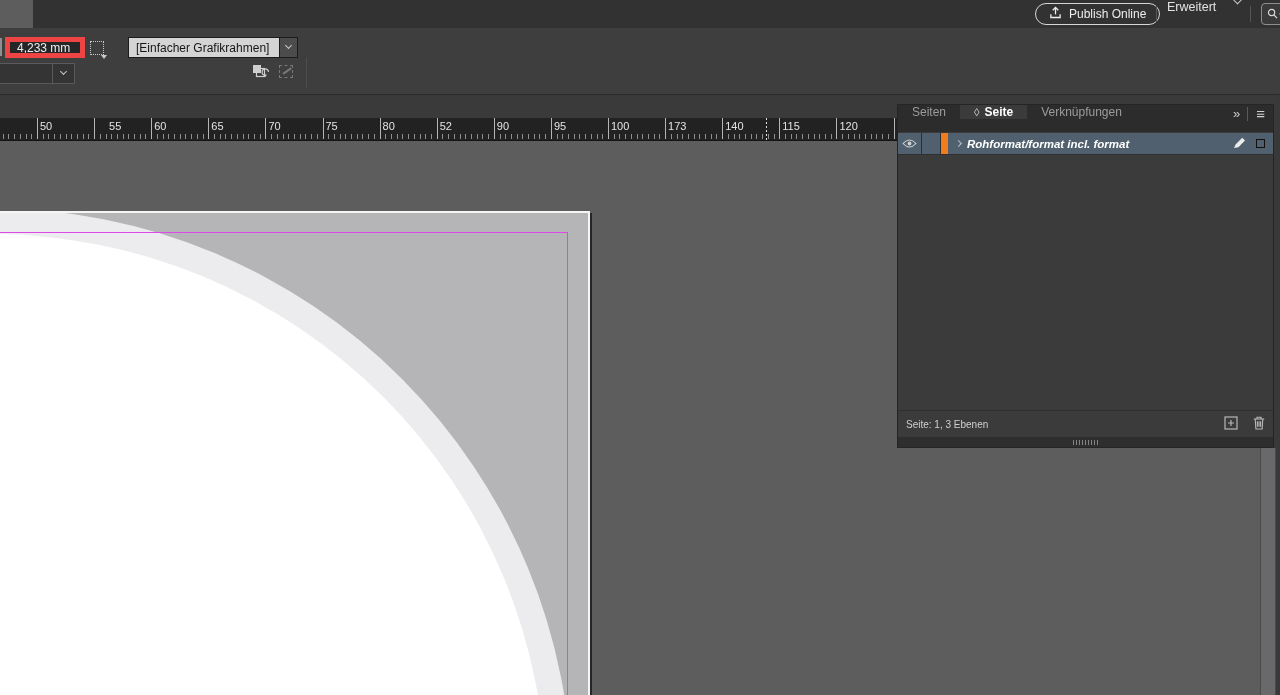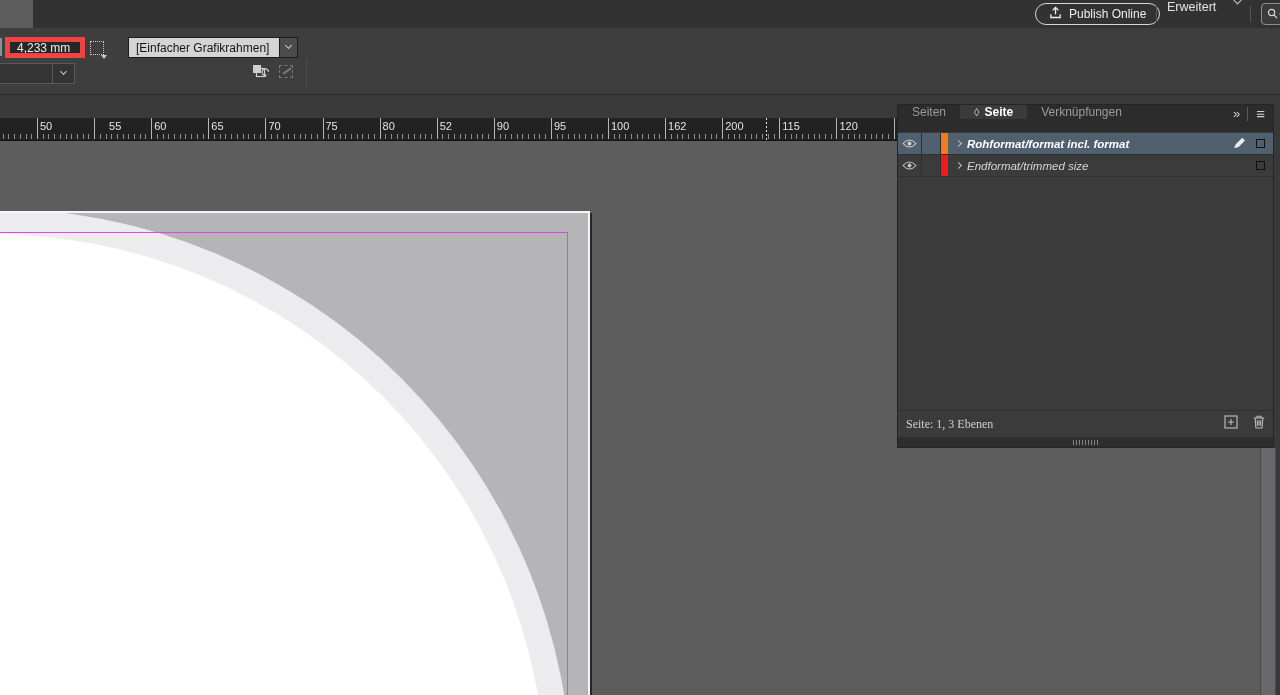--- a/index.html
+++ b/index.html
@@ -115,21 +115,21 @@
   .cbar { width:7px; height:100%; }
   .lrow .chev-r { margin:0 6px 0 8px; }
   .lname { font-size:11.5px; color:#d6d6d6; white-space:nowrap; }
   .lname.b { font-weight:bold; color:#ffffff; }
   .lname.i { font-style:italic; }
   .row-right { margin-left:auto; display:flex; align-items:center; gap:10px; padding-right:8px; }
   .tsq { width:9px; height:9px; border:1px solid #101010; }
 
   .statusbar { position:absolute; left:0; bottom:10px; width:100%; height:27px;
                border-top:1px solid #2f2f30; display:flex; align-items:center; padding:0 8px;
-               color:#cfcfcf; font-size:12px; background:var(--panel,#3b3b3c);font-family:Liberation Serif, serif; }
+               color:#cfcfcf; font-size:10px; background:var(--panel,#3b3b3c); }
   .statusbar .sicons { margin-left:auto; display:flex; align-items:center; gap:15px; }
   .bottomstrip { position:absolute; left:0; bottom:0; width:100%; height:10px; background:#2e2e2f;
                  display:flex; align-items:center; justify-content:center; gap:2px; }
   .bottomstrip i { width:1px; height:5px; background:#848485; display:block; }
 
   
   .dock-edge { position:absolute; left:1274px; top:95px; width:6px; height:600px; background:#39393a; }
   .scroll-strip { position:absolute; left:1260px; top:448px; width:16px; height:247px;
                   background:var(--scroll,#69696b); border-left:1px solid #4a4a4a;
                   border-right:1px solid #4a4a4a; }
@@ -362,22 +362,22 @@
       <div class="rlabel" style="left: 97.1px; padding-left: 12px;">55</div>
       <div class="rlabel" style="left: 154.2px;">60</div>
       <div class="rlabel" style="left: 211.3px;">65</div>
       <div class="rlabel" style="left: 268.4px;">70</div>
       <div class="rlabel" style="left: 325.5px;">75</div>
       <div class="rlabel" style="left: 382.6px;">80</div>
       <div class="rlabel" style="left: 439.7px;">52</div>
       <div class="rlabel" style="left: 496.8px;">90</div>
       <div class="rlabel" style="left: 553.9px;">95</div>
       <div class="rlabel" style="left: 611px;">100</div>
-      <div class="rlabel" style="left: 668.1px;">162</div>
-      <div class="rlabel" style="left: 725.2px;">200</div>
+      <div class="rlabel" style="left: 668.1px;">173</div>
+      <div class="rlabel" style="left: 725.2px;">140</div>
       <div class="rlabel" style="left: 782.3px;">115</div>
       <div class="rlabel" style="left: 839.4px;">120</div>
       <div class="rlabel" style="left: 896.5px;">125</div>
     </div>
 
   <div class="canvas">
     <div class="page">
       <div class="ring-circle"></div>
       <div class="white-circle"></div>
       <div class="page-topline"></div>
@@ -421,35 +421,20 @@
       <span class="row-right">
         <span>
           <svg width="13" height="12" viewBox="0 0 13 12">
             <path d="M1 11 L2.6 7.4 L9.2 0.8 L12 3.6 L5.4 10.2 Z" fill="#ececec"></path>
           </svg>
         </span>
         <span class="tsq"></span>
       </span>
     </div>
 
-    <div class="lrow" style="top:50px">
-      <span class="cell eye">
-        <svg width="15" height="9" viewBox="0 0 15 9">
-          <path d="M1 4.5 Q7.5 -2.5 14 4.5 Q7.5 11.5 1 4.5 Z" fill="none" stroke="#c4c4c4" stroke-width="1.1"></path>
-          <circle cx="7.5" cy="4.5" r="1.9" fill="#c4c4c4"></circle>
-        </svg>
-      </span>
-      <span class="cell lock"></span>
-      <span class="cbar" style="background: rgb(238, 27, 27);"></span>
-      <span class="chev-r"></span>
-      <span class="lname i">Endformat/trimmed size</span>
-      <span class="row-right">
-        <span class="tsq"></span>
-      </span>
-    </div>
 
 
     <div class="statusbar">
       <span>Seite: 1, 3 Ebenen</span>
       <span class="sicons">
         <span>
           <svg width="14" height="14" viewBox="0 0 14 14" fill="none" stroke="#b8b8b8" stroke-width="1.2">
             <rect x="1" y="1" width="12" height="12"></rect>
               <path d="M7 4 v6 M4 7 h6"></path>
           </svg>

